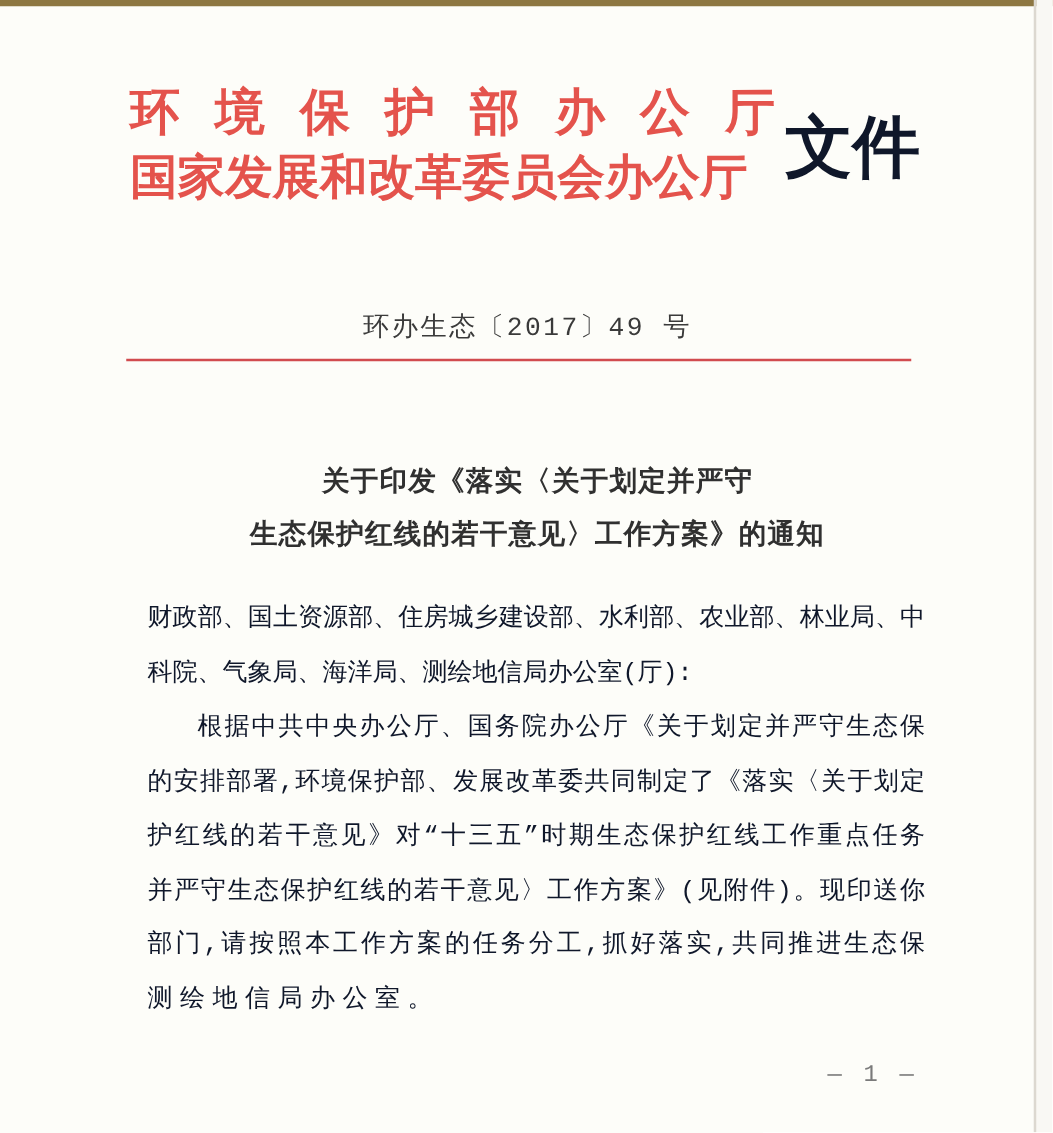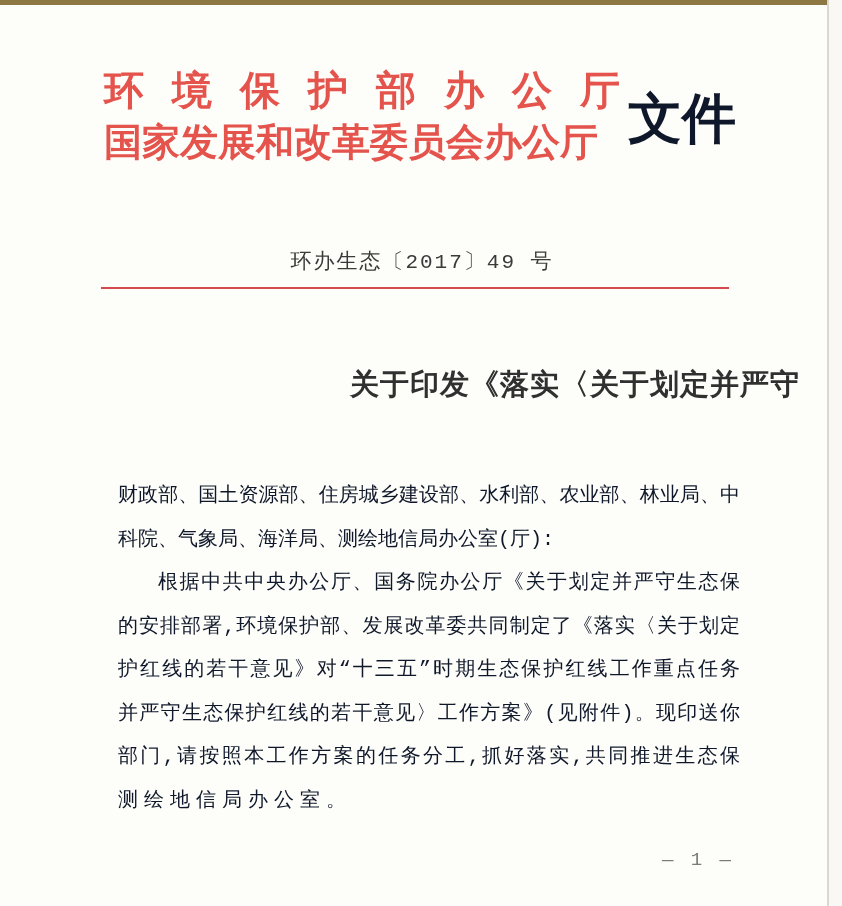--- a/index.html
+++ b/index.html
@@ -84,22 +84,22 @@
     width: 628px;
     height: 2px;
     background: #d14b4f;
   }
   
   .title-block {
     position: absolute;
     left: 60px;
     top: 366px;
     width: 740px;
-    text-align: right;
-    font-size: 29px;
+    text-align: center;
+    font-size: 22px;
     font-weight: 700;
     color: #303030;
     line-height: 42px;
     letter-spacing: 1px;
   }
   
   .body-block {
     position: absolute;
     left: 118px;
     top: 474px;
@@ -151,20 +151,21 @@
     <div class="org-line-2">国家发展和改革委员会办公厅</div>
   </div>
   <div class="doc-type">文件</div>
 
   <div class="doc-number">环办生态〔2017〕49 号</div>
 
   <div class="red-rule"></div>
 
   <div class="title-block">
     <div>关于印发《落实〈关于划定并严守</div>
+    <div>生态保护红线的若干意见〉工作方案》的通知</div>
   </div>
 
   <div class="body-block">
     <div class="bline just">财政部、国土资源部、住房城乡建设部、水利部、农业部、林业局、中</div>
     <div class="bline">科院、气象局、海洋局、测绘地信局办公室(厅):</div>
     <div class="bline just indent2">根据中共中央办公厅、国务院办公厅《关于划定并严守生态保</div>
     <div class="bline just">的安排部署,环境保护部、发展改革委共同制定了《落实〈关于划定</div>
     <div class="bline just">护红线的若干意见》对“十三五”时期生态保护红线工作重点任务</div>
     <div class="bline just">并严守生态保护红线的若干意见〉工作方案》(见附件)。现印送你</div>
     <div class="bline just">部门,请按照本工作方案的任务分工,抓好落实,共同推进生态保</div>

